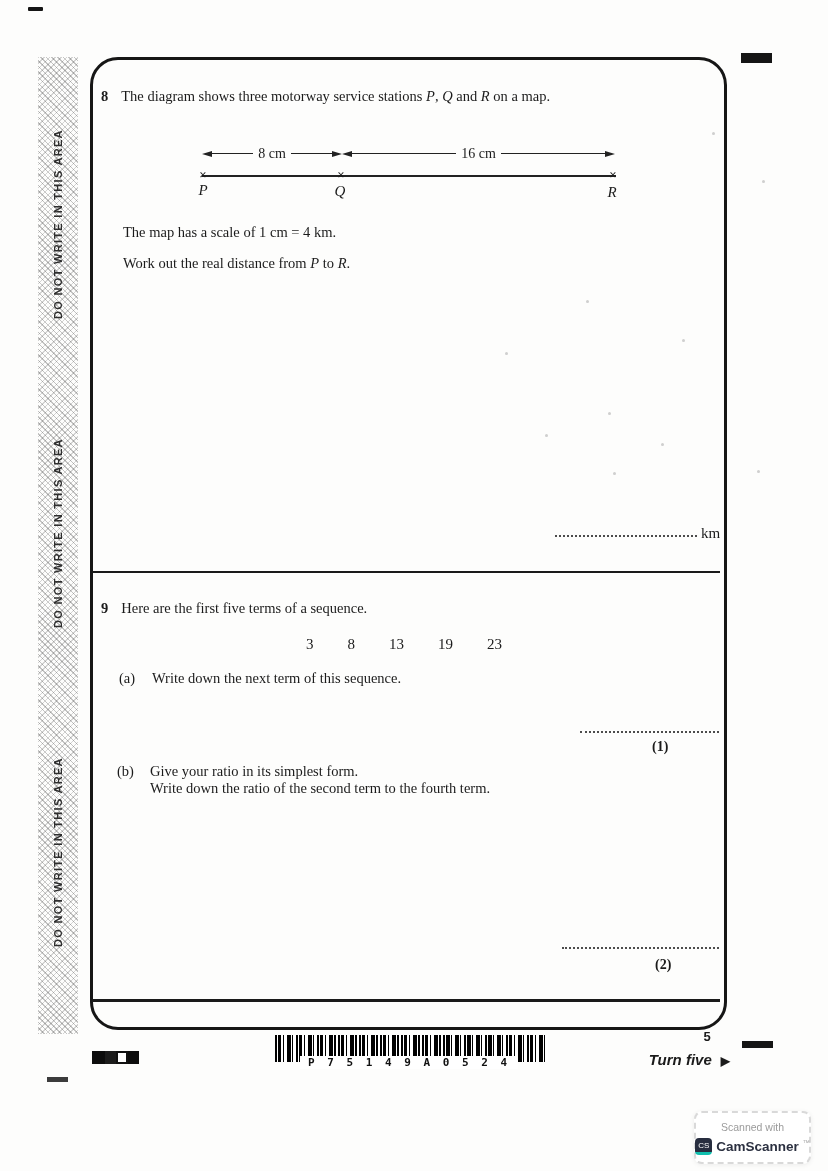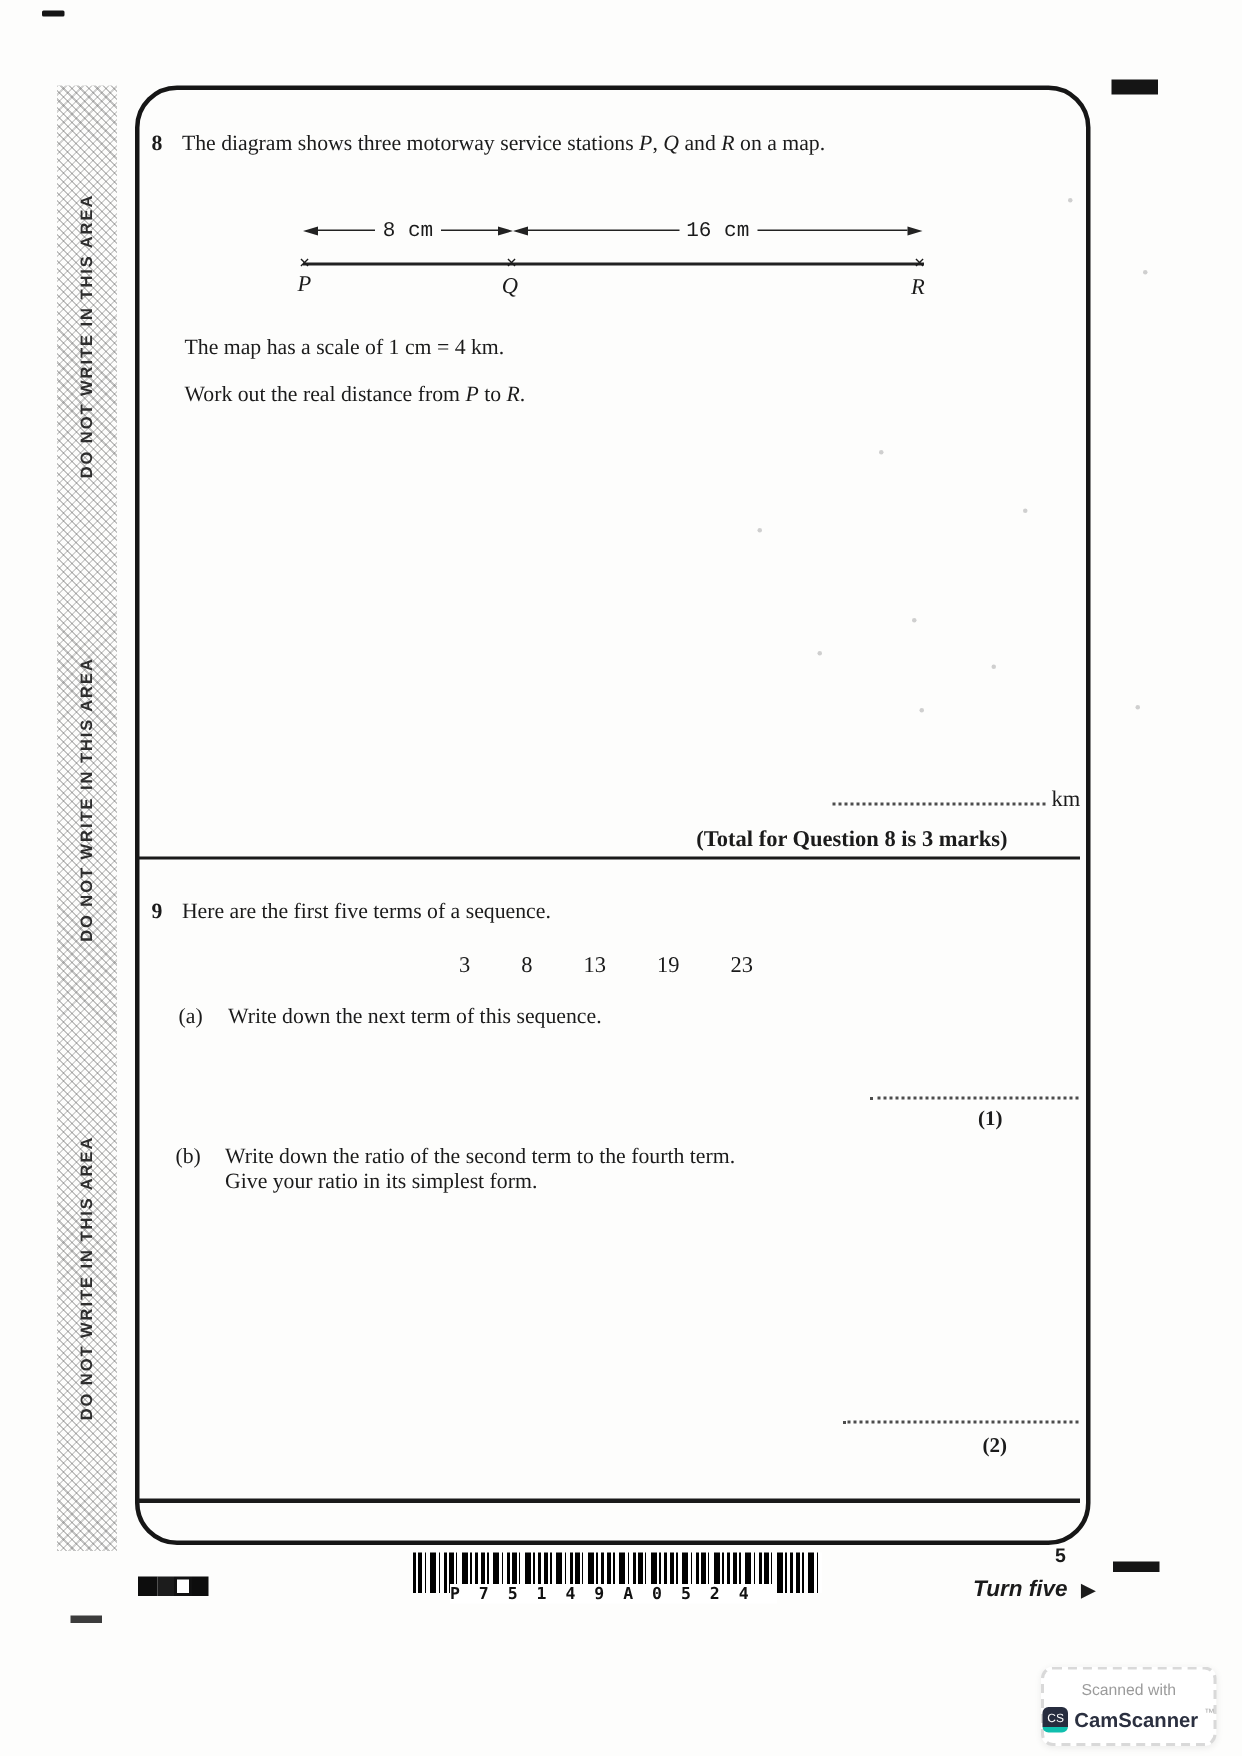--- a/index.html
+++ b/index.html
@@ -23,21 +23,21 @@
   
   #qbox{position:absolute;left:90px;top:57px;width:631px;height:967px;
     border:3.5px solid #161616;border-radius:28px;}
 
   .qhead{position:absolute;display:flex;gap:13px;font-size:14.5px;}
   .qnum{font-weight:bold;}
   .var{font-style:italic;}
   .txt{font-size:14.5px;position:absolute;white-space:nowrap;}
 
   
-  .dim-arrow{position:absolute;display:flex;align-items:center;height:13px;font-family:Liberation Mono, monospace;}
+  .dim-arrow{position:absolute;display:flex;align-items:center;height:13px;}
   .dim-line{flex:1;height:1.5px;background:#222;}
   .ah{width:0;height:0;border-top:3.5px solid transparent;border-bottom:3.5px solid transparent;}
   .ah-left{border-right:10px solid #222;}
   .ah-right{border-left:10px solid #222;}
   .dim-label{padding:0 5px;font-size:14px;white-space:nowrap;}
   #station-line{position:absolute;left:202px;top:175px;width:414px;height:1.8px;background:#222;}
   .xmark{position:absolute;transform:translateX(-50%);font-weight:bold;font-size:13px;line-height:13px;}
   .pt-label{position:absolute;transform:translateX(-50%);font-style:italic;font-size:15px;}
 
   .dotted{position:absolute;border-bottom:2px dotted #4c4c4c;height:13px;}
@@ -49,21 +49,21 @@
   .part{position:absolute;display:flex;gap:9px;font-size:14.5px;}
   .part .plabel{width:24px;}
 
   
   #reg-mark{position:absolute;left:92px;top:1051px;height:13px;display:flex;}
   #reg-mark .seg{height:100%;}
   #barcode{position:absolute;left:275px;top:1035px;width:273px;height:27px;
     background:repeating-linear-gradient(90deg,
       #000 0 2px,#fff 2px 3.5px,#000 3.5px 6.5px,#fff 6.5px 8px,#000 8px 9px,
       #fff 9px 12px,#000 12px 16px,#fff 16px 17.5px,#000 17.5px 18.5px,#fff 18.5px 21px);}
-  #barcode-text{position:absolute;left:300px;top:1056px;width:218px;
+  #barcode-text{position:absolute;left:300px;top:1056px;width:218px;text-align:center;
     background:#fff;font-family:"DejaVu Sans Mono",monospace;font-weight:bold;
     font-size:11px;letter-spacing:3px;white-space:nowrap;color:#111;}
   #page-num{position:absolute;left:697px;top:1029px;width:20px;text-align:center;
     font-family:"Liberation Sans",sans-serif;font-weight:bold;font-size:13px;}
   #turn-over{position:absolute;left:590px;top:1051px;width:140px;text-align:right;
     font-family:"Liberation Sans",sans-serif;font-weight:bold;font-style:italic;font-size:15px;}
   #turn-over .arrow{font-style:normal;font-size:12px;margin-left:9px;}
 
   
   #cs-badge{position:absolute;left:694px;top:1111px;width:113px;height:49px;background:#fff;
@@ -136,21 +136,20 @@
   <span class="pt-label" style="left:203px;top:182px;">P</span>
   <span class="pt-label" style="left:340px;top:183px;">Q</span>
   <span class="pt-label" style="left:612px;top:184px;">R</span>
 
   <div class="txt" style="left:123px;top:224px;">The map has a scale of 1 cm = 4 km.</div>
   <div class="txt" style="left:123px;top:255px;"><span>Work out the real distance from </span><span class="var">P</span><span> to </span><span class="var">R</span><span>.</span></div>
 
   <div class="dotted" style="left:555px;top:522px;width:142px;"></div>
   <span class="txt" style="left:701px;top:525px;font-size:15px;">km</span>
 
-  <div class="total" style="left:452px;top:552px;width:232px;">(Total for Question 8 is 3 marks)</div>
   <div class="rule" style="left:92px;top:571px;width:628px;height:2px;"></div>
 
   <div class="qhead" style="left:101px;top:600px;">
     <span class="qnum">9</span>
     <span>Here are the first five terms of a sequence.</span>
   </div>
 
   <div class="seq-row" style="left:306px;top:636px;">
     <span>3</span>
     <span>8</span>
@@ -162,22 +161,22 @@
   <div class="part" style="left:119px;top:670px;">
     <span class="plabel">(a)</span>
     <span>Write down the next term of this sequence.</span>
   </div>
   <div class="dotted" style="left:580px;top:718px;width:139px;"></div>
   <span class="marks" style="left:652px;top:739px;">(1)</span>
 
   <div class="part" style="left:117px;top:763px;">
     <span class="plabel">(b)</span>
     <span>
+      <span style="display:block;">Give your ratio in its simplest form.</span>
       <span style="display:block;">Write down the ratio of the second term to the fourth term.</span>
-      <span style="display:block;">Give your ratio in its simplest form.</span>
     </span>
   </div>
   <div class="dotted" style="left:562px;top:934px;width:157px;"></div>
   <span class="marks" style="left:655px;top:957px;">(2)</span>
 
   <div class="rule" style="left:92px;top:999px;width:628px;height:3px;"></div>
 
   <div id="reg-mark">
     <div class="seg" style="width:13px;background:#0d0d0d;"></div>
     <div class="seg" style="width:11px;background:#1c1c1c;"></div>

